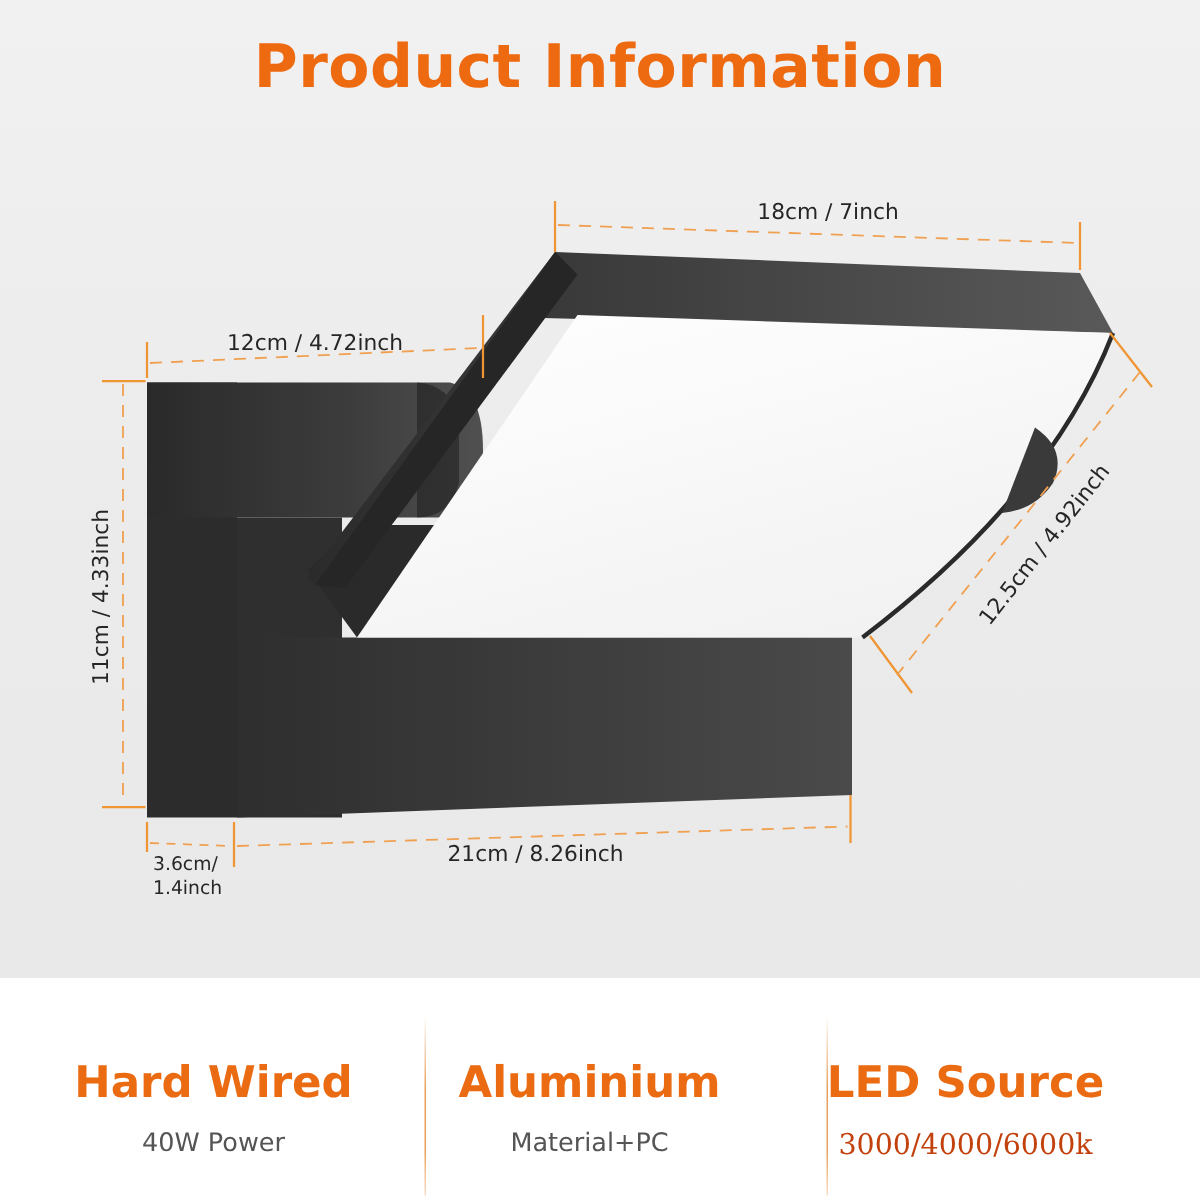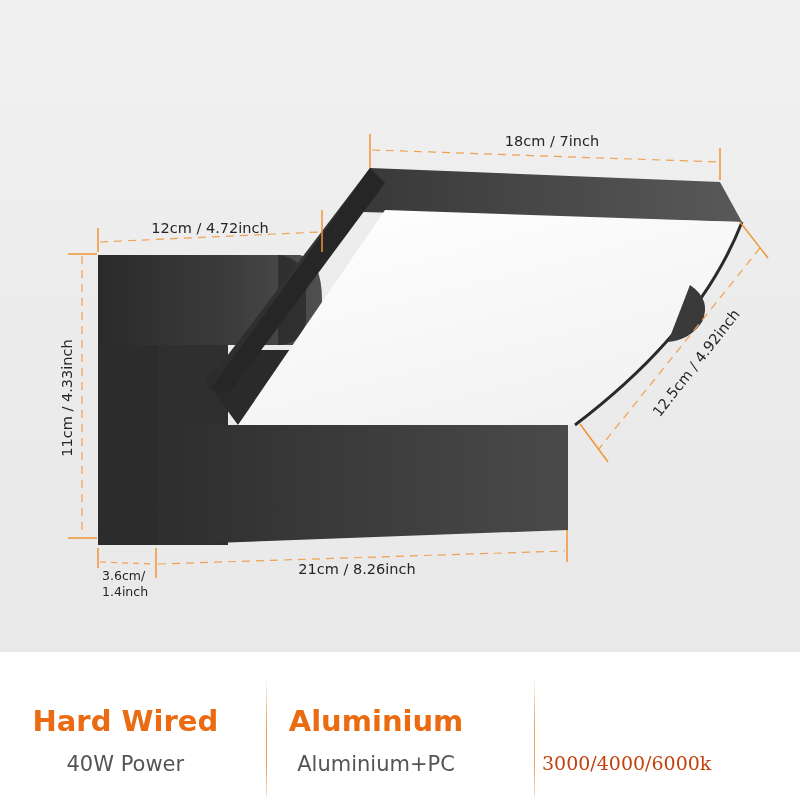--- a/index.html
+++ b/index.html
@@ -2,31 +2,32 @@
 <html><head>
 <meta charset="utf-8">
 <style>
   html, body { margin: 0; padding: 0; }
   body { width: 800px; height: 800px; overflow: hidden; background: #ffffff; font-family: "DejaVu Sans", "Liberation Sans", sans-serif; position: relative; }
   .hero { position: absolute; left: 0; top: 0; width: 800px; height: 652px; background: linear-gradient(180deg, #f1f1f1 0%, #ebebeb 55%, #e9e9e9 100%); overflow: hidden; }
   .title { position: absolute; left: 0; top: 22px; width: 800px; text-align: center; font-size: 40px; font-weight: bold; color: #ee6a10; letter-spacing: 0.3px; }
   .diagram { position: absolute; left: 0; top: 0; width: 800px; height: 652px; }
   .dim-label { font-family: "DejaVu Sans", sans-serif; font-size: 14.5px; fill: #262626; }
   .dim-small { font-family: "DejaVu Sans", sans-serif; font-size: 12.5px; fill: #262626; }
-  .specs { position: absolute; left: 0; top: 652px; width: 752px; height: 148px; background: #ffffff; display: flex; justify-content: center; }
+  .specs { position: absolute; left: 17px; top: 652px; width: 752px; height: 148px; background: #ffffff; display: flex; justify-content: center; }
   .spec { flex: 1; position: relative; text-align: center; }
   .spec-title { position: absolute; left: 0; right: 0; top: 52px; font-size: 29px; font-weight: bold; color: #ea6b12; }
-  .spec-sub { position: absolute; left: 0; right: 0; top: 100px; font-size: 21px; color: #555555; }
+  .spec-sub { position: absolute; left: 0; right: 0; top: 100px; font-size: 17px; color: #555555; }
   .spec-sub.serif { font-family: "DejaVu Serif", "Liberation Serif", serif; color: #c2410c; font-size: 19px; }
   .divider { position: absolute; top: 25px; width: 1px; height: 120px; background: linear-gradient(180deg, rgba(236,150,70,0) 0%, #e9a15f 40%, #e9a15f 75%, rgba(236,150,70,0.3) 100%); }
 </style>
 </head>
 <body>
 
 <div class="hero">
+  <div class="title">Product Information</div>
 
   <svg class="diagram" viewBox="0 0 800 652" width="800" height="652">
     <defs>
       <linearGradient id="bodyGrad" x1="0" y1="0" x2="1" y2="0">
         <stop offset="0" stop-color="#2a2a2a"></stop>
         <stop offset="0.6" stop-color="#3c3c3c"></stop>
         <stop offset="1" stop-color="#505050"></stop>
       </linearGradient>
       <linearGradient id="frontGrad" x1="0" y1="0" x2="1" y2="0">
         <stop offset="0" stop-color="#2e2e2e"></stop>
@@ -97,20 +98,21 @@
   </svg>
 </div>
 
 <div class="specs">
   <div class="spec">
     <div class="spec-title">Hard Wired</div>
     <div class="spec-sub">40W Power</div>
   </div>
   <div class="spec">
     <div class="spec-title">Aluminium</div>
-    <div class="spec-sub">Aluminium+PC</div>
+    <div class="spec-sub">Material+PC</div>
   </div>
   <div class="spec">
+    <div class="spec-title">LED Source</div>
     <div class="spec-sub serif">3000/4000/6000k</div>
   </div>
   <div class="divider" style="left:266px;"></div>
   <div class="divider" style="left:534px;"></div>
 </div>
 
 </body></html>

